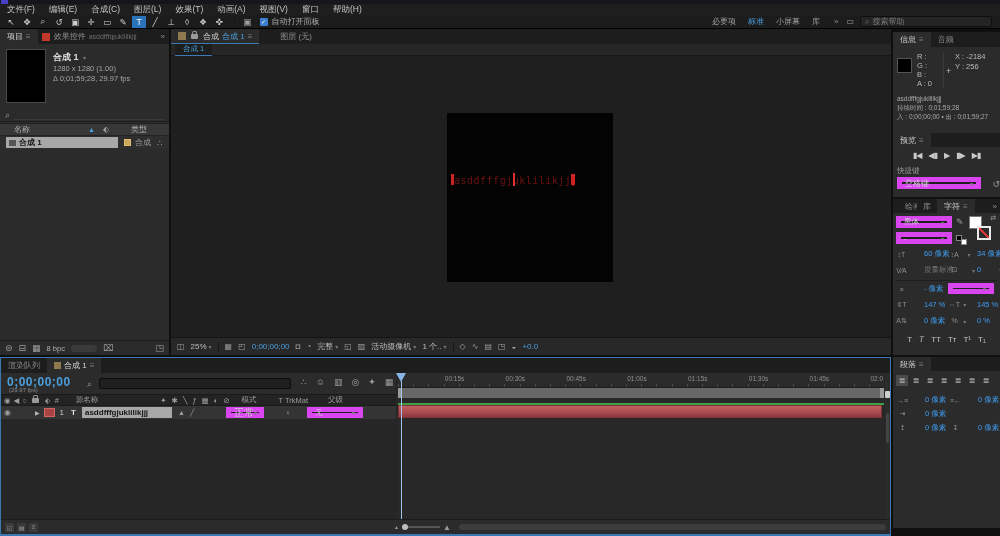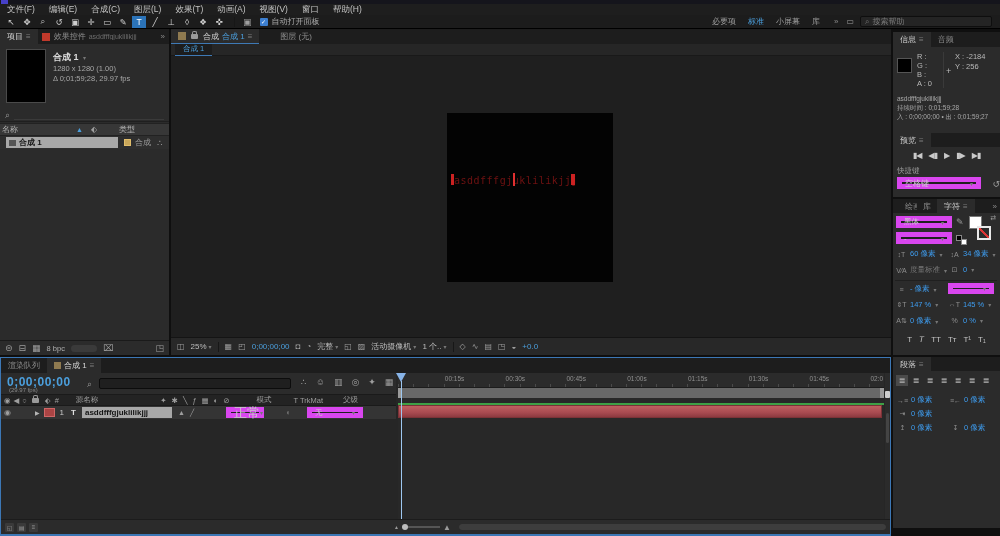--- a/index.html
+++ b/index.html
@@ -31,21 +31,21 @@
   .searchbox{background:#242424;border:1px solid #0e0e0e;border-radius:2px;height:11px;display:flex;align-items:center;gap:3px;padding:0 4px;color:#7a7a7a;font-size:8px;width:132px}
   .checkbox{width:8px;height:8px;background:#3d7fd0;border-radius:1px;color:#fff;font-size:6px;display:inline-flex;align-items:center;justify-content:center}
   
   .phead{background:#373737;border-top:1px solid #222;border-bottom:1px solid #222;font-size:8px;color:#b5b5b5}
   .sel-field{background:#a8a8a8;color:#141414;font-weight:bold;font-size:8px;display:flex;align-items:center;padding:0 3px;gap:3px}
   .meta{font-size:7.5px;color:#a7a7a7;line-height:10px;white-space:nowrap}
   
   .vtb{font-size:8px;color:#9e9e9e;gap:6px;display:flex;align-items:center}
   .sep{width:1px;height:10px;background:#171717}
   
-  .crow{position:absolute;display:flex;align-items:center;gap:2px;font-size:7.5px}
+  .crow{position:absolute;display:flex;align-items:center;gap:16px;font-size:7.5px}
   .cicon{color:#8f8f8f;font-size:7px;width:13px;display:inline-block;text-align:center}
   .cval{color:#3e9df0;white-space:nowrap}
   .cgray{color:#767676;white-space:nowrap}
   .it{transform:skewX(-12deg);display:inline-block}
   
   #timeline{left:0;top:357px;width:891px;height:179px;background:#262626;border:1px solid #3c77b5;border-bottom-width:2px}
   .thdr{background:#232323;border-top:1px solid #1a1a1a;border-bottom:1px solid #1a1a1a;font-size:7.5px;color:#9e9e9e}
   .ruler-label span{position:absolute;top:2px;font-size:6.5px;color:#8f8f8f}
   .alignbtn span{display:inline-flex;width:12px;height:11px;align-items:center;justify-content:center;font-size:8px;color:#b5b5b5}
   .alignbtn span.active{background:#4a4a4a}
@@ -125,21 +125,21 @@
       <span class="chev">▾</span>
     </div>
     <div class="meta">1280 x 1280 (1.00)</div>
     <div class="meta">Δ 0;01;59;28, 29.97 fps</div>
   </div>
   <div class="abs flex" style="left:0;top:80px;width:169px;height:13px;padding:0 5px;gap:4px;border-bottom:1px solid #1f1f1f">
     <span class="icon" style="font-size:9px">⌕</span>
     <span style="flex:1;border-bottom:1px solid #3a3a3a;height:9px"></span>
   </div>
   <div class="abs phead flex" style="left:0;top:86px;margin-top:8px;width:169px;height:13px">
-    <span style="padding-left:2px">名称</span>
+    <span style="padding-left:14px">名称</span>
     <span class="blue" style="margin-left:58px;font-size:7px">▲</span>
     <span class="icon" style="margin-left:8px;font-size:8px">⬖</span>
     <span style="margin-left:22px">类型</span>
   </div>
   <div class="abs flex" style="left:0;top:107px;width:169px;height:13px;background:#2e2e2e">
     <span class="sel-field" style="margin-left:6px;width:112px;height:11px">
       <span style="width:7px;height:6px;background:#555;display:inline-block"></span>
       <span>合成 1</span>
     </span>
     <span style="width:7px;height:7px;background:#c8a65a;border:1px solid #e0bd6b;margin-left:6px"></span>
@@ -436,38 +436,38 @@
     <span style="margin-left:17px">源名称</span>
     <span class="flex" style="margin-left:62px;gap:5px">
         <span>✦</span>
         <span>✱</span>
         <span>╲</span>
         <span>ƒ</span>
         <span>▦</span>
         <span>◐</span>
         <span>⊘</span>
       </span>
-    <span style="margin-left:27px">模式</span>
+    <span style="margin-left:12px">模式</span>
     <span style="margin-left:22px">T TrkMat</span>
     <span style="margin-left:20px">父级</span>
   </div>
 
   <div class="abs flex" style="left:0;top:48px;width:395px;height:13px;background:#343434;font-size:8px">
     <span class="icon" style="padding-left:3px">◉</span>
     <span style="margin-left:24px;font-size:6px;color:#b5b5b5">▶</span>
     <span style="margin-left:4px;width:11px;height:9px;background:#aa4444;border:1px solid #d06666"></span>
     <span style="margin-left:5px;color:#c9c9c9">1</span>
     <span style="margin-left:7px;color:#e0e0e0;font-weight:bold">T</span>
     <span class="sel-field" style="margin-left:6px;width:90px;height:11px">
         <span>asddfffgjuklilikjjj</span>
       </span>
     <span class="icon" style="margin-left:6px;font-size:7px">▲</span>
     <span class="icon" style="margin-left:5px;font-size:7px">╱</span>
     <span class="dd" style="margin-left:32px;width:38px;height:11px">
-      <span style="font-size:13px;color:#c9c9c9">正常</span>
+      <span style="font-size:10px;color:#c9c9c9">正常</span>
         <span class="chev" style="margin-left:auto">▾</span>
     </span>
     <span class="icon" style="margin-left:22px;font-size:8px;color:#6f6f6f">◐</span>
     <span class="dd" style="margin-left:16px;width:56px;height:11px">
       <span style="font-size:7.5px;color:#c9c9c9">无</span>
         <span class="chev" style="margin-left:auto">▾</span>
     </span>
   </div>
 
   <div class="abs" style="left:397px;top:15px;width:486px;height:146px;background:#282828">

